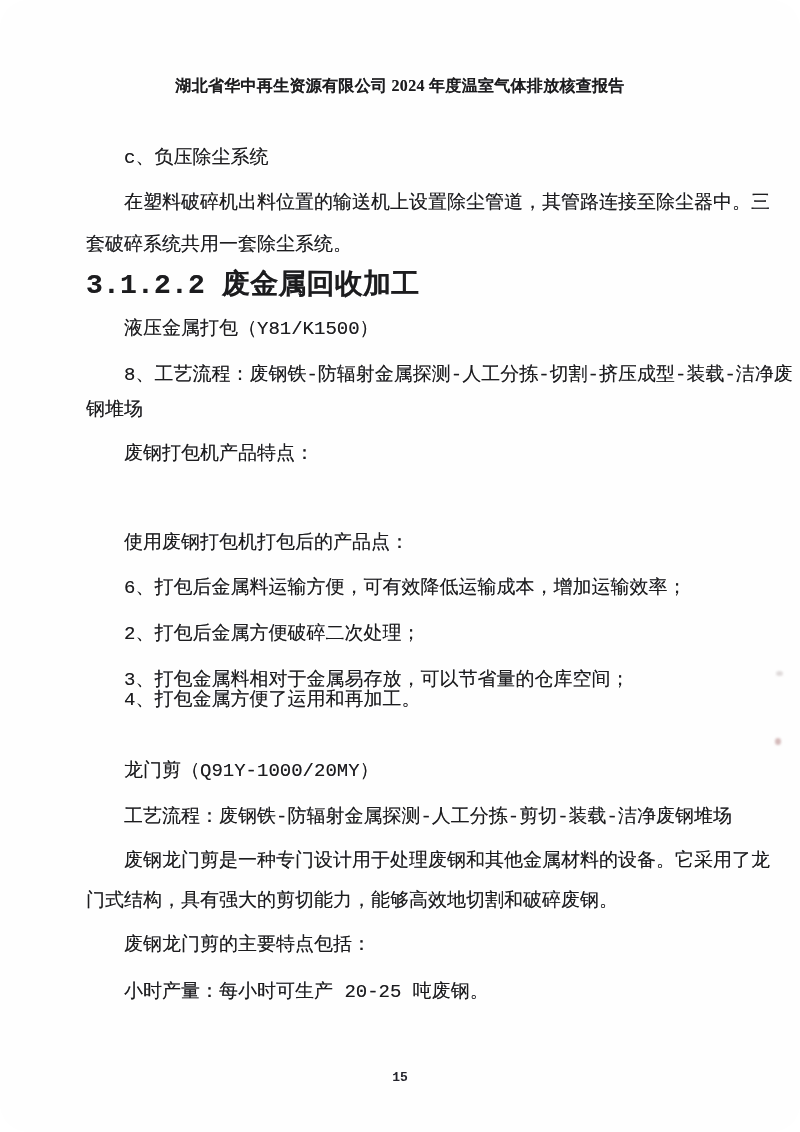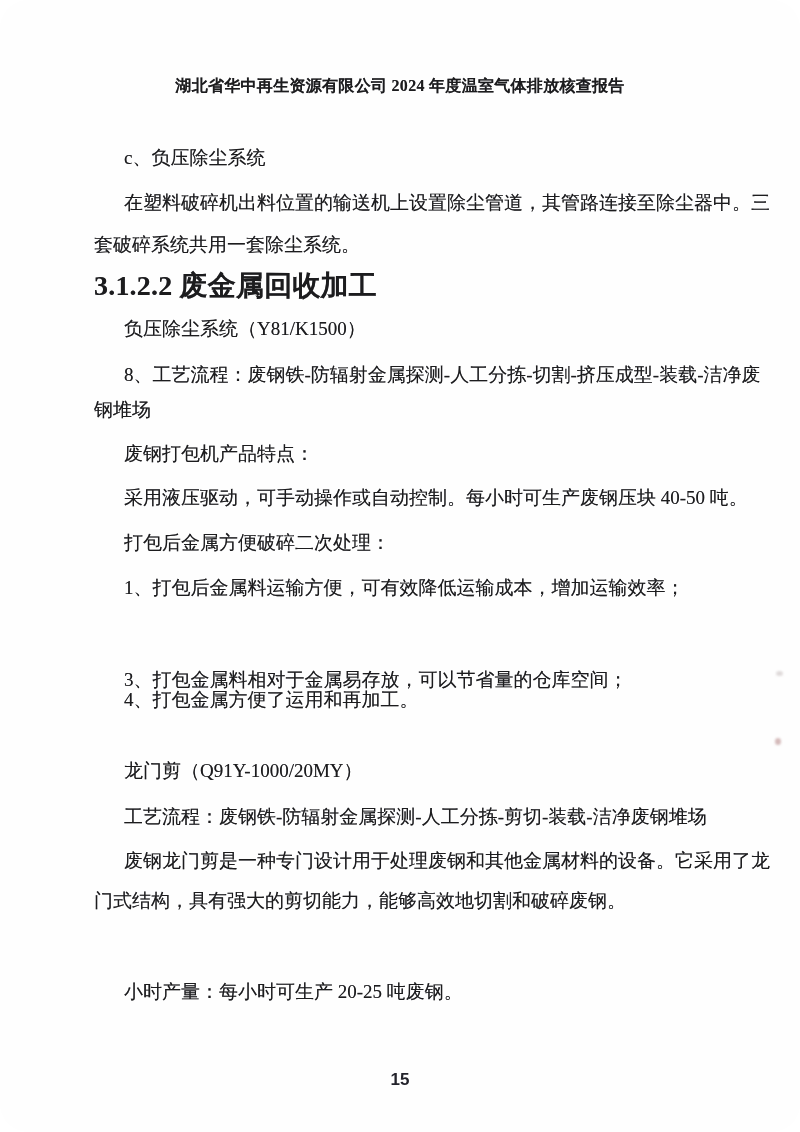--- a/index.html
+++ b/index.html
@@ -16,23 +16,24 @@
     font-family: "Liberation Serif", "DejaVu Serif", serif;
     color: #1c1c1e;
     border-radius: 28px;
   }
   .line {
     position: absolute;
     font-size: 19px;
     line-height: 22px;
     white-space: nowrap;
     text-shadow: 0 0 0.6px rgba(25,25,35,0.55);
+    font-family: Liberation Mono, monospace;
   }
   .indent { left: 124px; }
-  .flush  { left: 94px; text-align: right; }
+  .flush  { left: 86px; text-align: right; }
   .doc-title {
     position: absolute;
     top: 76px;
     left: 0;
     right: 0;
     text-align: center;
     font-size: 16px;
     font-weight: bold;
     letter-spacing: 0.3px;
     text-shadow: 0 0 0.6px rgba(25,25,35,0.55);
@@ -41,23 +42,23 @@
     font-weight: bold;
     font-size: 28px;
     letter-spacing: 0.2px;
   }
   .page-number {
     position: absolute;
     top: 1070px;
     left: 0;
     right: 0;
     text-align: center;
-    font-size: 17px;
+    font-size: 13px;
     font-weight: bold;
-    font-family: Liberation Sans, sans-serif;
+    font-family: Liberation Mono, monospace;
     color: #23232b;
   }
   .artifact {
     position: absolute;
     border-radius: 50%;
     filter: blur(1px);
   }
   .artifact-1 {
     top: 671px; left: 776px; width: 7px; height: 5px;
     background: #c5bcbc; opacity: 0.55;
@@ -74,42 +75,43 @@
 
   <div class="doc-title">湖北省华中再生资源有限公司 2024 年度温室气体排放核查报告</div>
 
   <div class="line indent" style="top:147px">c、负压除尘系统</div>
 
   <div class="line indent" style="top:192px">在塑料破碎机出料位置的输送机上设置除尘管道，其管路连接至除尘器中。三</div>
   <div class="line flush" style="top:234px">套破碎系统共用一套除尘系统。</div>
 
   <div class="line flush section-heading" style="top:275px">3.1.2.2 废金属回收加工</div>
 
-  <div class="line indent" style="top:318px">负压除尘系统（Y81/K1500）</div>
+  <div class="line indent" style="top:318px">液压金属打包（Y81/K1500）</div>
 
   <div class="line indent" style="top:364px">8、工艺流程：废钢铁-防辐射金属探测-人工分拣-切割-挤压成型-装载-洁净废</div>
   <div class="line flush" style="top:399px">钢堆场</div>
 
   <div class="line indent" style="top:443px">废钢打包机产品特点：</div>
 
-  <div class="line indent" style="top:487px">采用液压驱动，可手动操作或自动控制。每小时可生产废钢压块 40-50 吨。</div>
 
-  <div class="line indent" style="top:532px">打包后金属方便破碎二次处理：</div>
+  <div class="line indent" style="top:532px">使用废钢打包机打包后的产品点：</div>
 
-  <div class="line indent" style="top:577px">1、打包后金属料运输方便，可有效降低运输成本，增加运输效率；</div>
+  <div class="line indent" style="top:577px">6、打包后金属料运输方便，可有效降低运输成本，增加运输效率；</div>
+  <div class="line indent" style="top:623px">2、打包后金属方便破碎二次处理；</div>
   <div class="line indent" style="top:669px">3、打包金属料相对于金属易存放，可以节省量的仓库空间；</div>
   <div class="line indent" style="top:689px">4、打包金属方便了运用和再加工。</div>
 
   <div class="line indent" style="top:760px">龙门剪（Q91Y-1000/20MY）</div>
 
   <div class="line indent" style="top:806px">工艺流程：废钢铁-防辐射金属探测-人工分拣-剪切-装载-洁净废钢堆场</div>
 
   <div class="line flush" style="top:890px">门式结构，具有强大的剪切能力，能够高效地切割和破碎废钢。</div>
   <div class="line indent" style="top:850px">废钢龙门剪是一种专门设计用于处理废钢和其他金属材料的设备。它采用了龙</div>
 
+  <div class="line indent" style="top:934px">废钢龙门剪的主要特点包括：</div>
 
   <div class="line indent" style="top:981px">小时产量：每小时可生产 20-25 吨废钢。</div>
 
   <div class="page-number">15</div>
 
   <div class="artifact artifact-1"></div>
   <div class="artifact artifact-2"></div>
 
 </div>
 

